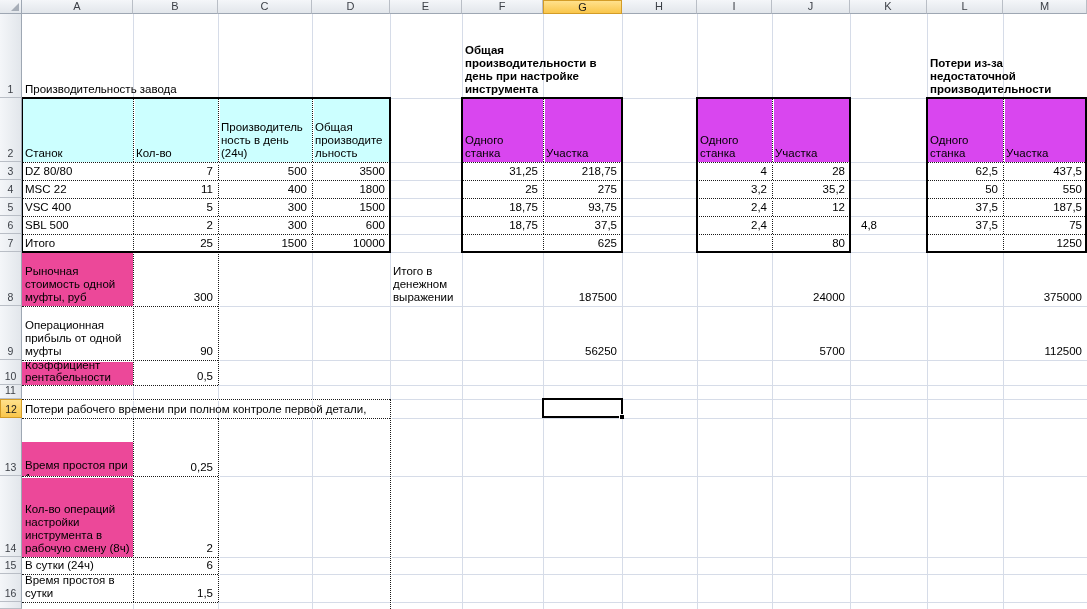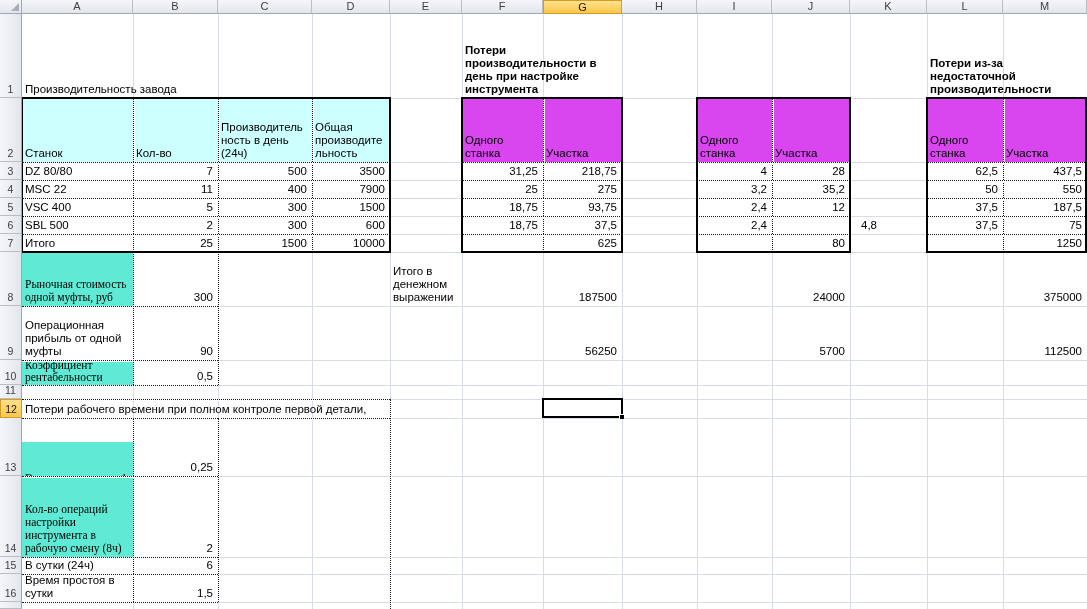--- a/index.html
+++ b/index.html
@@ -16,21 +16,21 @@
   .cell {
     position:absolute; display:flex; align-items:flex-end;
     padding:0 3px 2px 3px; line-height:13px; overflow:hidden;
   }
   .num { justify-content:flex-end; text-align:right; padding-right:5px; white-space:nowrap; }
   .nw  { white-space:nowrap; }
   .brk { overflow-wrap:anywhere; word-break:break-word; }
   .bold { font-weight:bold; }
   .cyan { background:#ccffff; }
   .blue { background:#d946ef; }
-  .yellow { background:#5eead4;font-family:Liberation Serif, serif; }
+  .yellow { background:#ec4899; }
   
   .dot-v { position:absolute; width:2px; background:#fff; border-left:1px dotted #1a1a1a; }
   .dot-h { position:absolute; height:2px; background:#fff; border-top:1px dotted #1a1a1a; }
   
   .box { position:absolute; border:2px solid #000; pointer-events:none; }
   
   .chdr {
     position:absolute; top:0; height:14px;
     background:linear-gradient(180deg,#f4f6f9 0%,#e2e6eb 100%);
     border-right:1px solid #b9bec6; border-bottom:1px solid #9ea7b3;
@@ -93,42 +93,42 @@
       <div class="gl-h" style="top:385px"></div>
     <div class="gl-h" style="top:399px"></div>
       <div class="gl-h" style="top:418px"></div>
     <div class="gl-h" style="top:476px"></div>
       <div class="gl-h" style="top:557px"></div>
     <div class="gl-h" style="top:574px"></div>
       <div class="gl-h" style="top:602px"></div>
   </div>
 
   <div class="cell nw" style="left:22px;top:14px;width:340px;height:84px">Производительность завода</div>
-  <div class="cell bold" style="left:462px;top:14px;width:160px;height:84px">Потери производительности в день при настройке инструмента</div>
+  <div class="cell bold" style="left:462px;top:14px;width:160px;height:84px">Общая производительности в день при настройке инструмента</div>
   <div class="cell bold" style="left:927px;top:14px;width:160px;height:84px">Потери из-за недостаточной производительности</div>
 
   <div class="cell cyan" style="left:22px;top:98px;width:111px;height:64px">Станок</div>
   <div class="cell cyan" style="left:133px;top:98px;width:85px;height:64px">Кол-во</div>
   <div class="cell cyan brk" style="left:218px;top:98px;width:94px;height:64px">Производительность в день (24ч)</div>
   <div class="cell cyan brk" style="left:312px;top:98px;width:78px;height:64px">Общая производительность</div>
   <div class="cell blue" style="left:462px;top:98px;width:81px;height:64px">Одного станка</div>
   <div class="cell blue" style="left:543px;top:98px;width:79px;height:64px">Участка</div>
   <div class="cell blue" style="left:697px;top:98px;width:75px;height:64px">Одного станка</div>
   <div class="cell blue" style="left:772px;top:98px;width:78px;height:64px">Участка</div>
   <div class="cell blue" style="left:927px;top:98px;width:76px;height:64px">Одного станка</div>
   <div class="cell blue" style="left:1003px;top:98px;width:84px;height:64px">Участка</div>
 
   <div class="cell nw" style="left:22px;top:162px;width:111px;height:18px">DZ 80/80</div>
   <div class="cell num" style="left:133px;top:162px;width:85px;height:18px">7</div>
   <div class="cell num" style="left:218px;top:162px;width:94px;height:18px">500</div>
   <div class="cell num" style="left:312px;top:162px;width:78px;height:18px">3500</div>
   <div class="cell nw" style="left:22px;top:180px;width:111px;height:18px">MSC 22</div>
   <div class="cell num" style="left:133px;top:180px;width:85px;height:18px">11</div>
   <div class="cell num" style="left:218px;top:180px;width:94px;height:18px">400</div>
-  <div class="cell num" style="left:312px;top:180px;width:78px;height:18px">7900</div>
+  <div class="cell num" style="left:312px;top:180px;width:78px;height:18px">1800</div>
   <div class="cell nw" style="left:22px;top:198px;width:111px;height:18px">VSC 400</div>
   <div class="cell num" style="left:133px;top:198px;width:85px;height:18px">5</div>
   <div class="cell num" style="left:218px;top:198px;width:94px;height:18px">300</div>
   <div class="cell num" style="left:312px;top:198px;width:78px;height:18px">1500</div>
   <div class="cell nw" style="left:22px;top:216px;width:111px;height:18px">SBL 500</div>
   <div class="cell num" style="left:133px;top:216px;width:85px;height:18px">2</div>
   <div class="cell num" style="left:218px;top:216px;width:94px;height:18px">300</div>
   <div class="cell num" style="left:312px;top:216px;width:78px;height:18px">600</div>
   <div class="cell nw" style="left:22px;top:234px;width:111px;height:18px">Итого</div>
   <div class="cell num" style="left:133px;top:234px;width:85px;height:18px">25</div>

